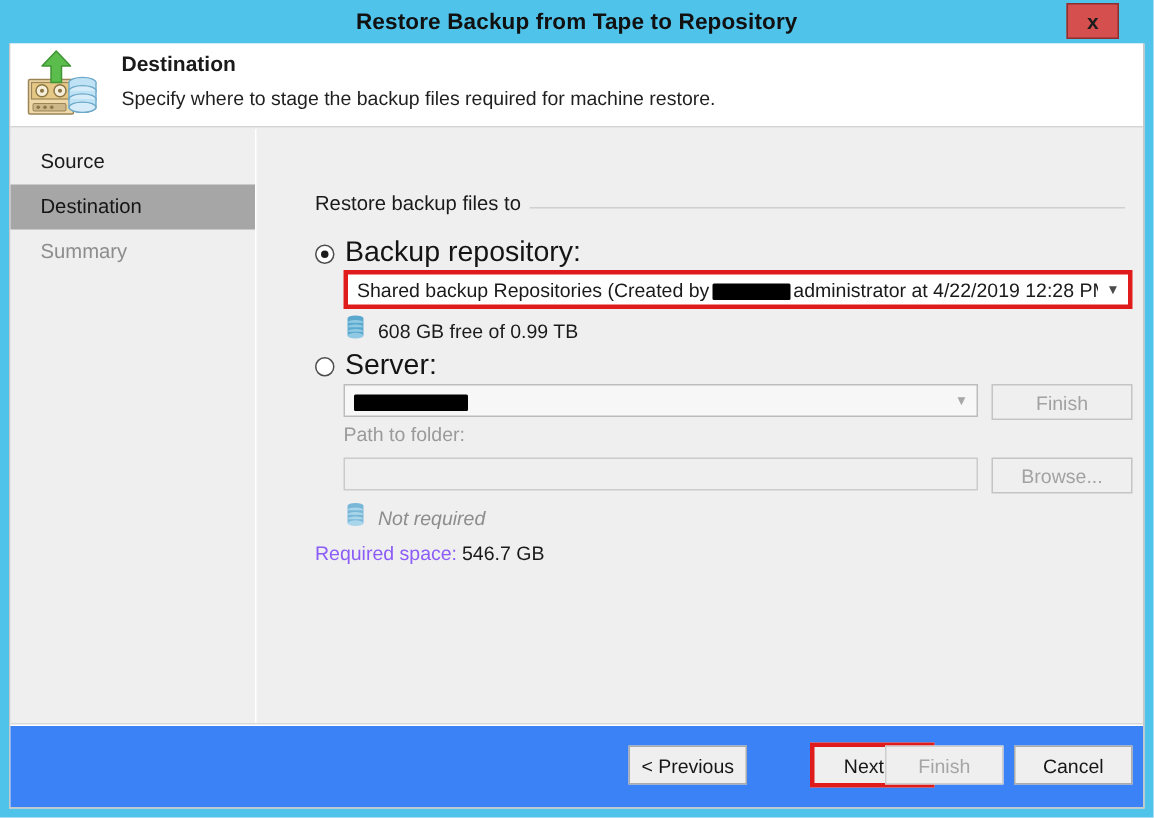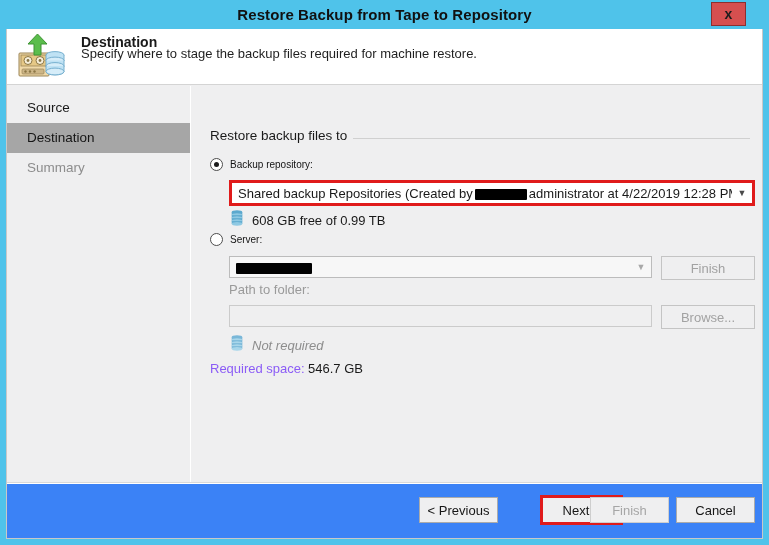--- a/index.html
+++ b/index.html
@@ -93,31 +93,31 @@
     position: absolute;
     left: 74px;
     top: 5px;
     font-size: 14px;
     font-weight: bold;
     color: #1a1a1a;
   }
   #header-sub {
     position: absolute;
     left: 74px;
-    top: 17px;
+    top: 29px;
     font-size: 13px;
     color: #1f1f1f;
   }
 
   
   #sidebar {
     position: absolute;
     left: 0;
     top: 57px;
-    width: 184px;
+    width: 164px;
     bottom: 0;
     background: #efeff0;
     border-right: 1px solid #ffffff;
     box-sizing: border-box;
   }
   .side-item {
     height: 30px;
     line-height: 30px;
     padding-left: 20px;
     font-size: 13.5px;
@@ -186,21 +186,21 @@
     position: absolute;
     left: 3px;
     top: 3px;
     width: 5px;
     height: 5px;
     border-radius: 50%;
     background: #1c1c1c;
   }
   .radio-label {
     margin-left: 7px;
-    font-size: 10px;
+    font-size: 19px;
     color: #141414;
   }
 
   
   .combo {
     position: absolute;
     height: 22px;
     background: #ffffff;
     border: 1px solid #bcbcbc;
     box-sizing: border-box;

